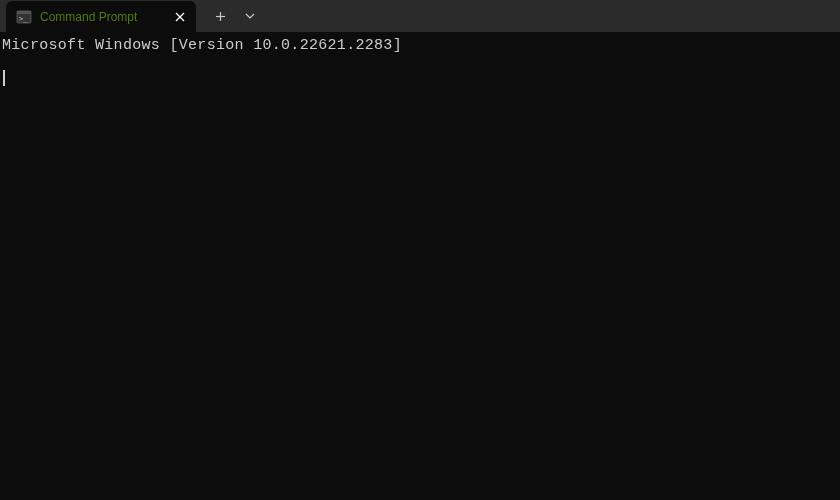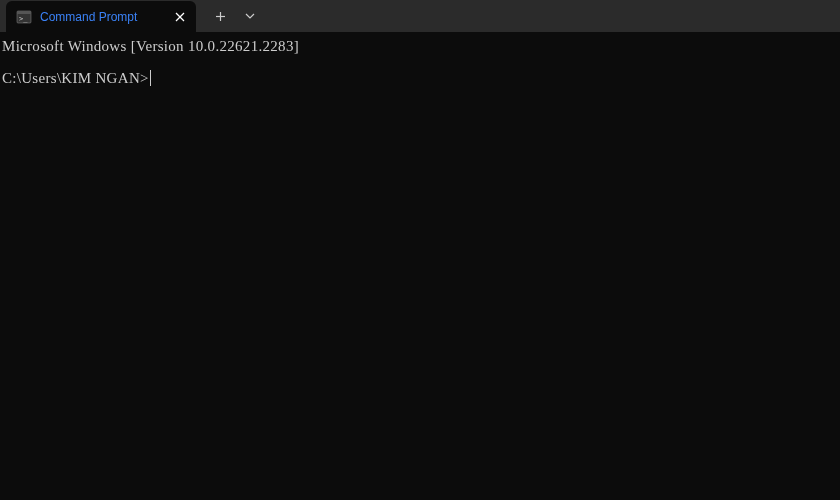--- a/index.html
+++ b/index.html
@@ -38,21 +38,21 @@
       margin-right: 8px;
       display: flex;
       align-items: center;
       justify-content: center;
     }
     .tab-icon svg {
       width: 16px;
       height: 16px;
     }
     .tab-title {
-      color: #3b82f6;
+      color: #4d7c0f;
       font-size: 12px;
       flex: 1;
     }
     .tab-close {
       width: 16px;
       height: 16px;
       display: flex;
       align-items: center;
       justify-content: center;
       color: #ffffff;
@@ -71,21 +71,21 @@
       height: 28px;
       display: flex;
       align-items: center;
       justify-content: center;
       color: #cccccc;
       cursor: pointer;
       font-size: 13px;
     }
     .terminal {
       padding: 6px 2px;
-      font-family: Liberation Serif, serif;
+      font-family: Liberation Mono, monospace;
       font-size: 15px;
       color: #cccccc;
       line-height: 1.1;
       letter-spacing: 0.3px;
     }
     .terminal-line {
       white-space: pre;
     }
     .prompt-line {
       margin-top: 15px;
@@ -132,16 +132,15 @@
       <svg width="10" height="6" viewBox="0 0 10 6">
         <polyline points="1,1 5,5 9,1" fill="none" stroke="#cccccc" stroke-width="1.2"></polyline>
       </svg>
     </div>
   </div>
 </div>
 
 <div class="terminal">
   <div class="terminal-line">Microsoft Windows [Version 10.0.22621.2283]</div>
   <div class="prompt-line">
-    <span>C:\Users\KIM NGAN&gt;</span>
       <span class="cursor"></span>
   </div>
 </div>
 
 </body></html>

